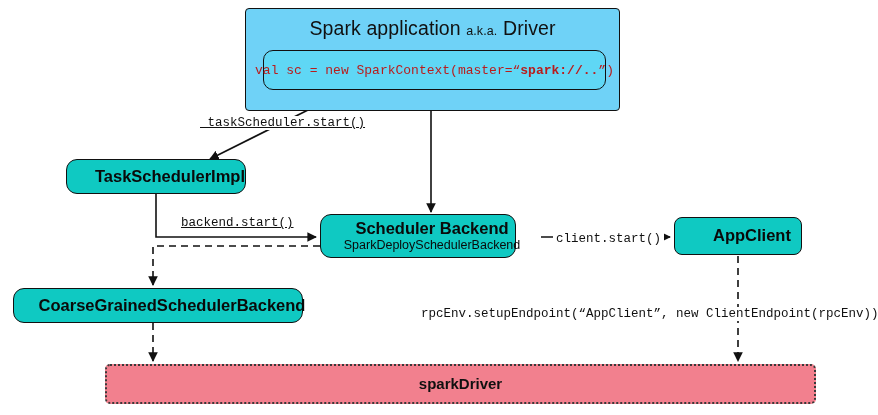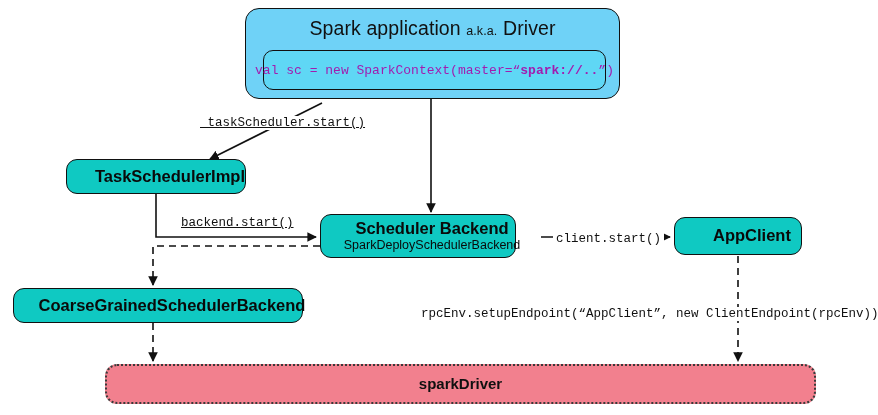--- a/index.html
+++ b/index.html
@@ -33,23 +33,23 @@
     justify-content: center;
     text-align: center;
     border: 1.6px solid #111111;
   }
 
   
   #driver-box {
     left: 245px;
     top: 8px;
     width: 375px;
-    height: 91px;
+    height: 103px;
     background: #6fd2f7;
-    border-radius: 14px;
+    border-radius: 4px;
     justify-content: flex-start;
     padding-top: 8px;
     text-align: center;
   }
   #driver-title {
     font-size: 19.5px;
     color: #111111;
     letter-spacing: 0.1px;
     white-space: nowrap;
   }
@@ -66,21 +66,21 @@
     background: #5fd7f5;
     border: 1.6px solid #111111;
     border-radius: 10px;
     display: flex;
     align-items: center;
     justify-content: center;
   }
   #code-text {
     font-family: "Liberation Mono", "DejaVu Sans Mono", monospace;
     font-size: 13px;
-    color: #a21caf;
+    color: #b91c1c;
     white-space: nowrap;
   }
   #code-text b { font-weight: bold; }
 
   
   .teal {
     background: #0fc9c2;
     border-radius: 11px;
     padding-left: 28px;
   }
@@ -95,32 +95,32 @@
     font-family: Liberation Sans, sans-serif;
     font-size: 12.5px;
     color: #0a0a0a;
     white-space: nowrap;
     line-height: 1.1;
     margin-top: 1px;
   }
 
   #task-scheduler-impl { left: 66px;  top: 159px; width: 180px; height: 35px; }
   #scheduler-backend   { left: 320px; top: 214px; width: 196px; height: 44px; }
-  #app-client          { left: 674px; top: 217px; width: 128px; height: 38px; }
+  #app-client          { left: 674px; top: 217px; width: 128px; height: 38px; border-radius: 8px; }
   #coarse-grained      { left: 13px;  top: 288px; width: 290px; height: 35px; }
 
   
   #spark-driver {
     left: 105px;
     top: 364px;
     width: 711px;
     height: 40px;
     background: #f2808e;
     border: 2px dotted #3a3a3a;
-    border-radius: 12px;
+    border-radius: 5px;
   }
   #spark-driver-title {
     font-size: 15px;
     font-weight: bold;
     color: #101010;
     line-height: 1.1;
   }
   #spark-driver-sub {
     font-size: 13px;
     color: #101010;

